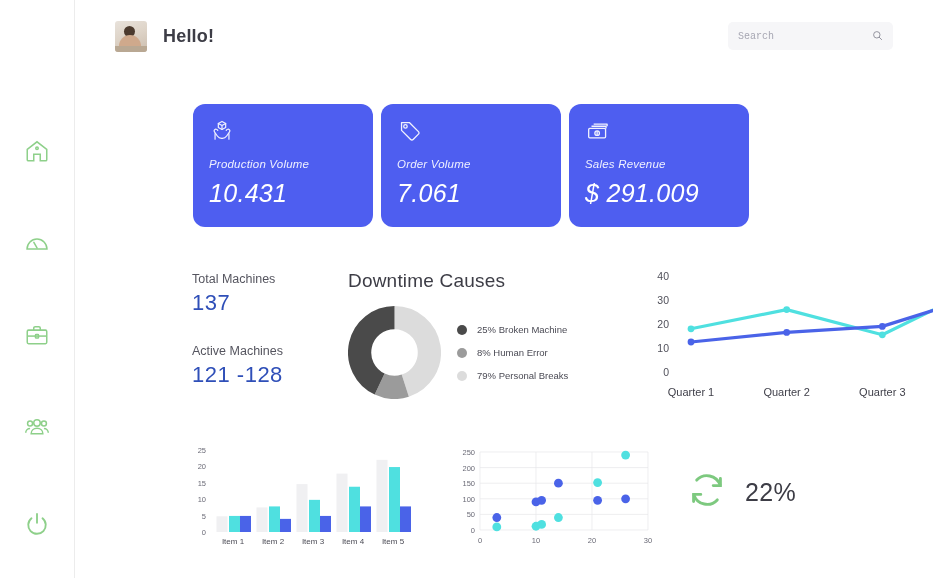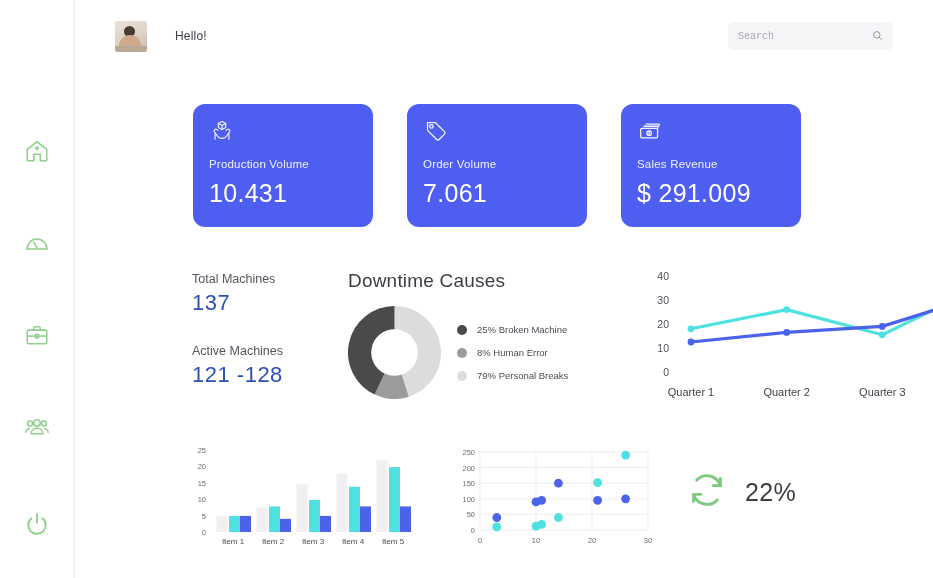--- a/index.html
+++ b/index.html
@@ -46,35 +46,35 @@
     background: #4b3a2e; left: 9px; top: 5px;
   }
   .avatar .body {
     position: absolute; width: 22px; height: 12px; border-radius: 11px 11px 0 0;
     background: #cfa98c; left: 4px; top: 14px;
   }
   .avatar .bar {
     position:absolute; left:0; bottom:0; width:100%; height:6px; background:#b9a893;
   }
   .greeting {
-    margin-left: 28px; font-size: 12px; color: #3d3d46; font-weight: 400;
+    margin-left: 16px; font-size: 18px; color: #3d3d46; font-weight: 700;
     letter-spacing: .2px;
   }
   .searchbox {
     margin-left: auto; width: 165px; height: 28px; background: #f6f6f8;
     border-radius: 5px; display: flex; align-items: center; padding: 0 10px;
   }
   .searchbox input {
     border: 0; outline: 0; background: transparent; flex: 1 1 auto;
     font-family: Liberation Mono, monospace; font-size: 10px; color: #9a9aa6;
   }
   .searchbox input::placeholder { color: #a6a6b2; }
 
   
-  .cards { position: absolute; left: 118px; top: 104px; display: flex; gap: 34px; }
+  .cards { position: absolute; left: 118px; top: 104px; display: flex; gap: 8px; font-style: italic; }
   .card {
     width: 180px; height: 123px; border-radius: 12px;
     background: #4e5ef0; color: #fff; padding: 14px 16px 0 16px;
     position: relative;
   }
   .card .ic { height: 26px; margin-bottom: 14px; opacity: .92; }
   .card .ic svg { display:block; }
   .card .lbl { font-size: 11.5px; font-weight: 400; letter-spacing: .2px; color: #eef0ff; }
   .card .val { font-size: 25px; font-weight: 400; margin-top: 9px; letter-spacing: .3px; }
 

